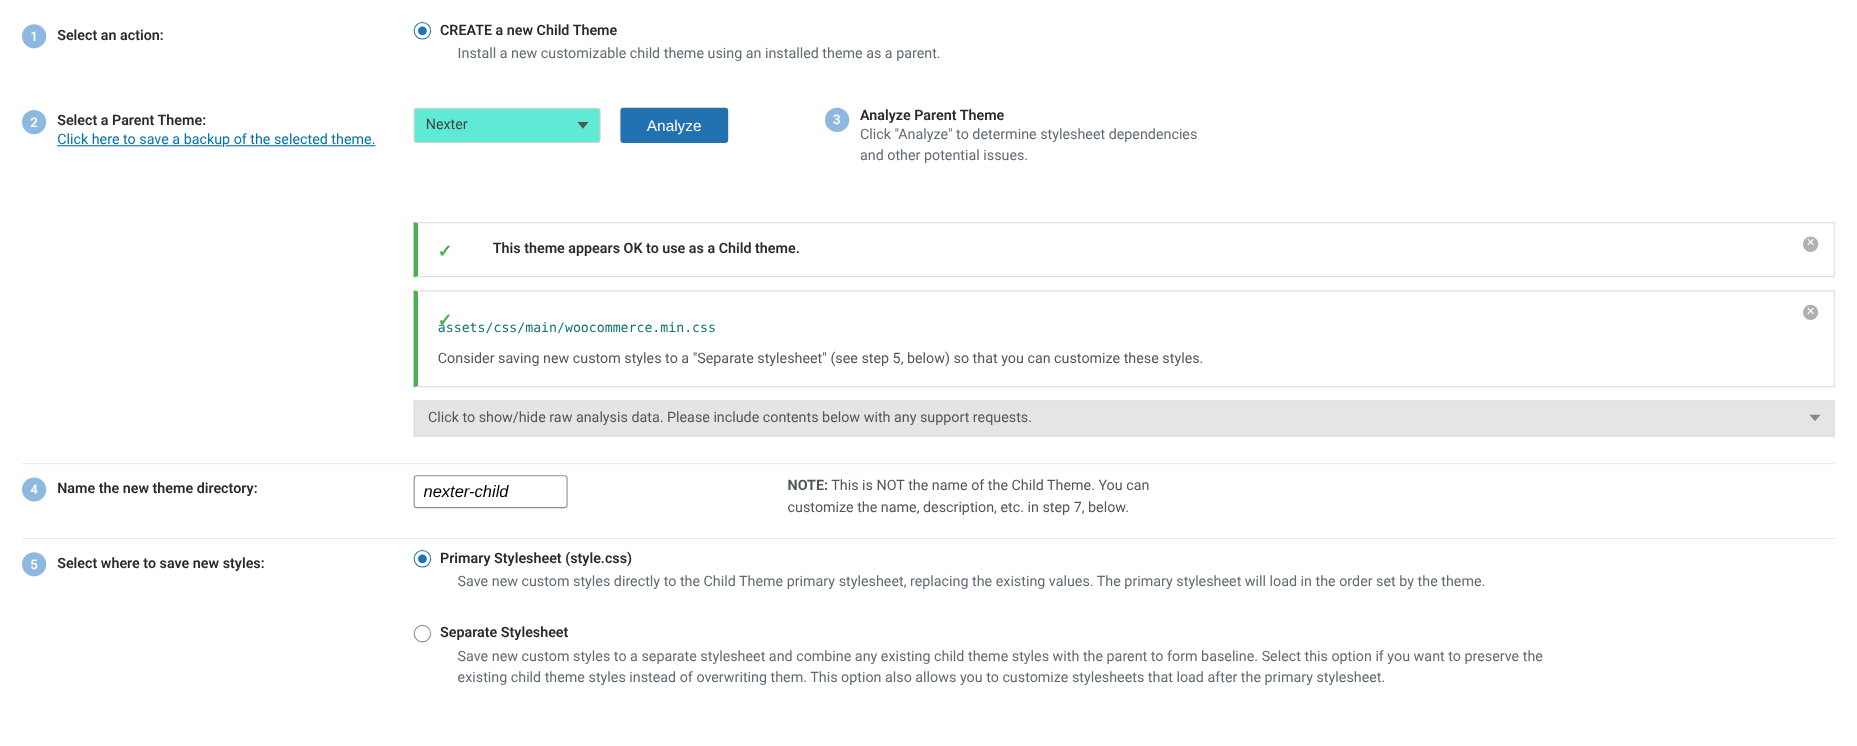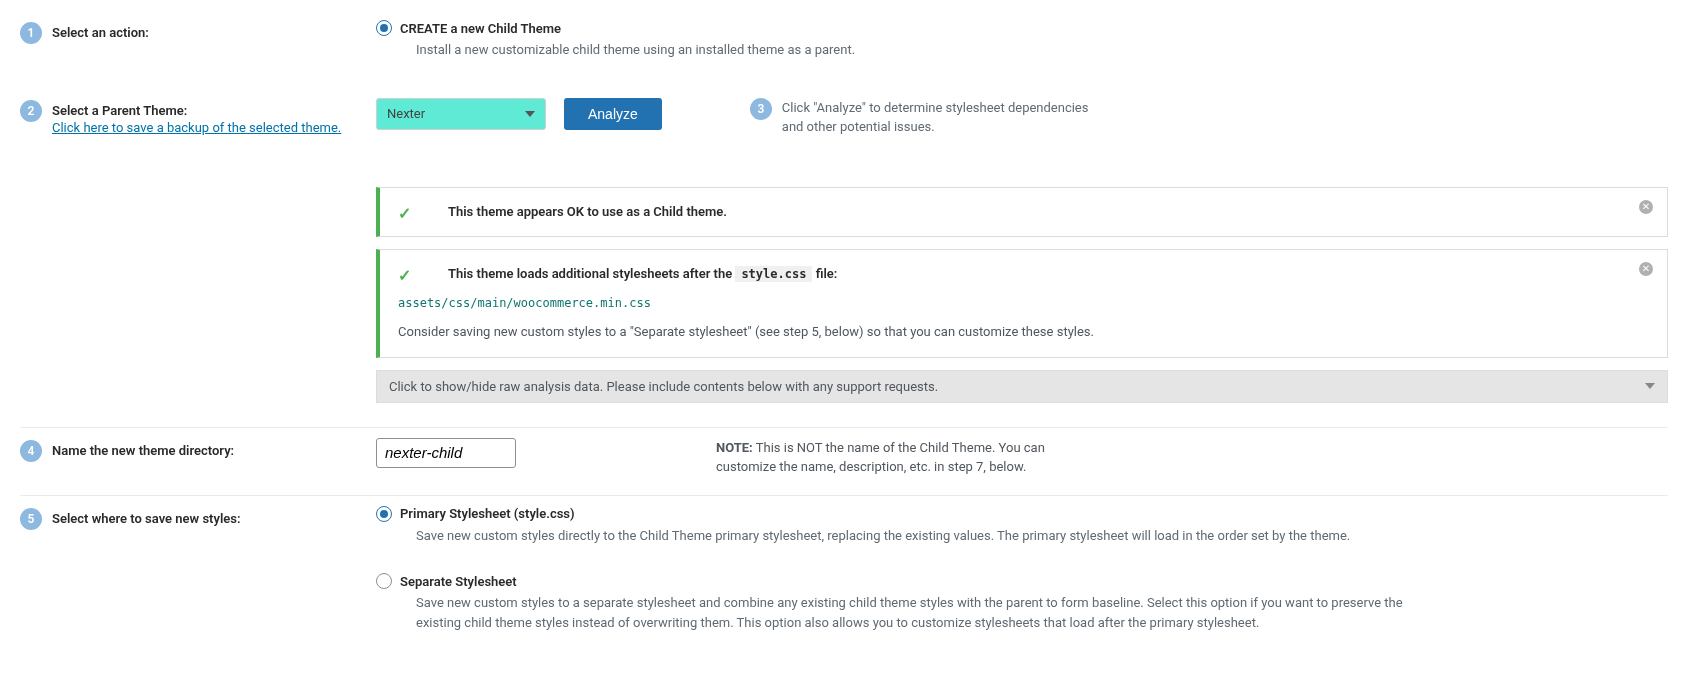--- a/index.html
+++ b/index.html
@@ -141,39 +141,35 @@
   <div class="content-col">
     <div class="row2-content">
       <div class="select-wrap">
         <span>Nexter</span>
         <span class="caret-down"></span>
       </div>
       <button class="btn-primary">Analyze</button>
       <div class="sub-step" style="margin-left:70px;">
         <div class="step-num">3</div>
         <div>
+          <div class="sub-title">Analyze Parent Theme</div>
           <div class="sub-desc">Click "Analyze" to determine stylesheet dependencies and other potential issues.</div>
         </div>
       </div>
     </div>
 
     <div class="alerts" style="margin-top:50px;">
       <div class="alert">
         <span class="check">✓</span>
         <span class="alert-title">This theme appears OK to use as a Child theme.</span>
         <span class="close">✕</span>
       </div>
 
       <div class="alert">
         <span class="check">✓</span>
-        <span class="alert-title">
-          <span>This theme loads additional stylesheets after the </span>
-          <span class="code-inline">style.css</span>
-          <span> file:</span>
-        </span>
         <div class="code-line">assets/css/main/woocommerce.min.css</div>
         <div class="alert-para">Consider saving new custom styles to a "Separate stylesheet" (see step 5, below) so that you can customize these styles.</div>
         <span class="close">✕</span>
       </div>
     </div>
 
     <div class="toggle-bar">
       <span>Click to show/hide raw analysis data. Please include contents below with any support requests.</span>
       <span class="caret"></span>
     </div>

